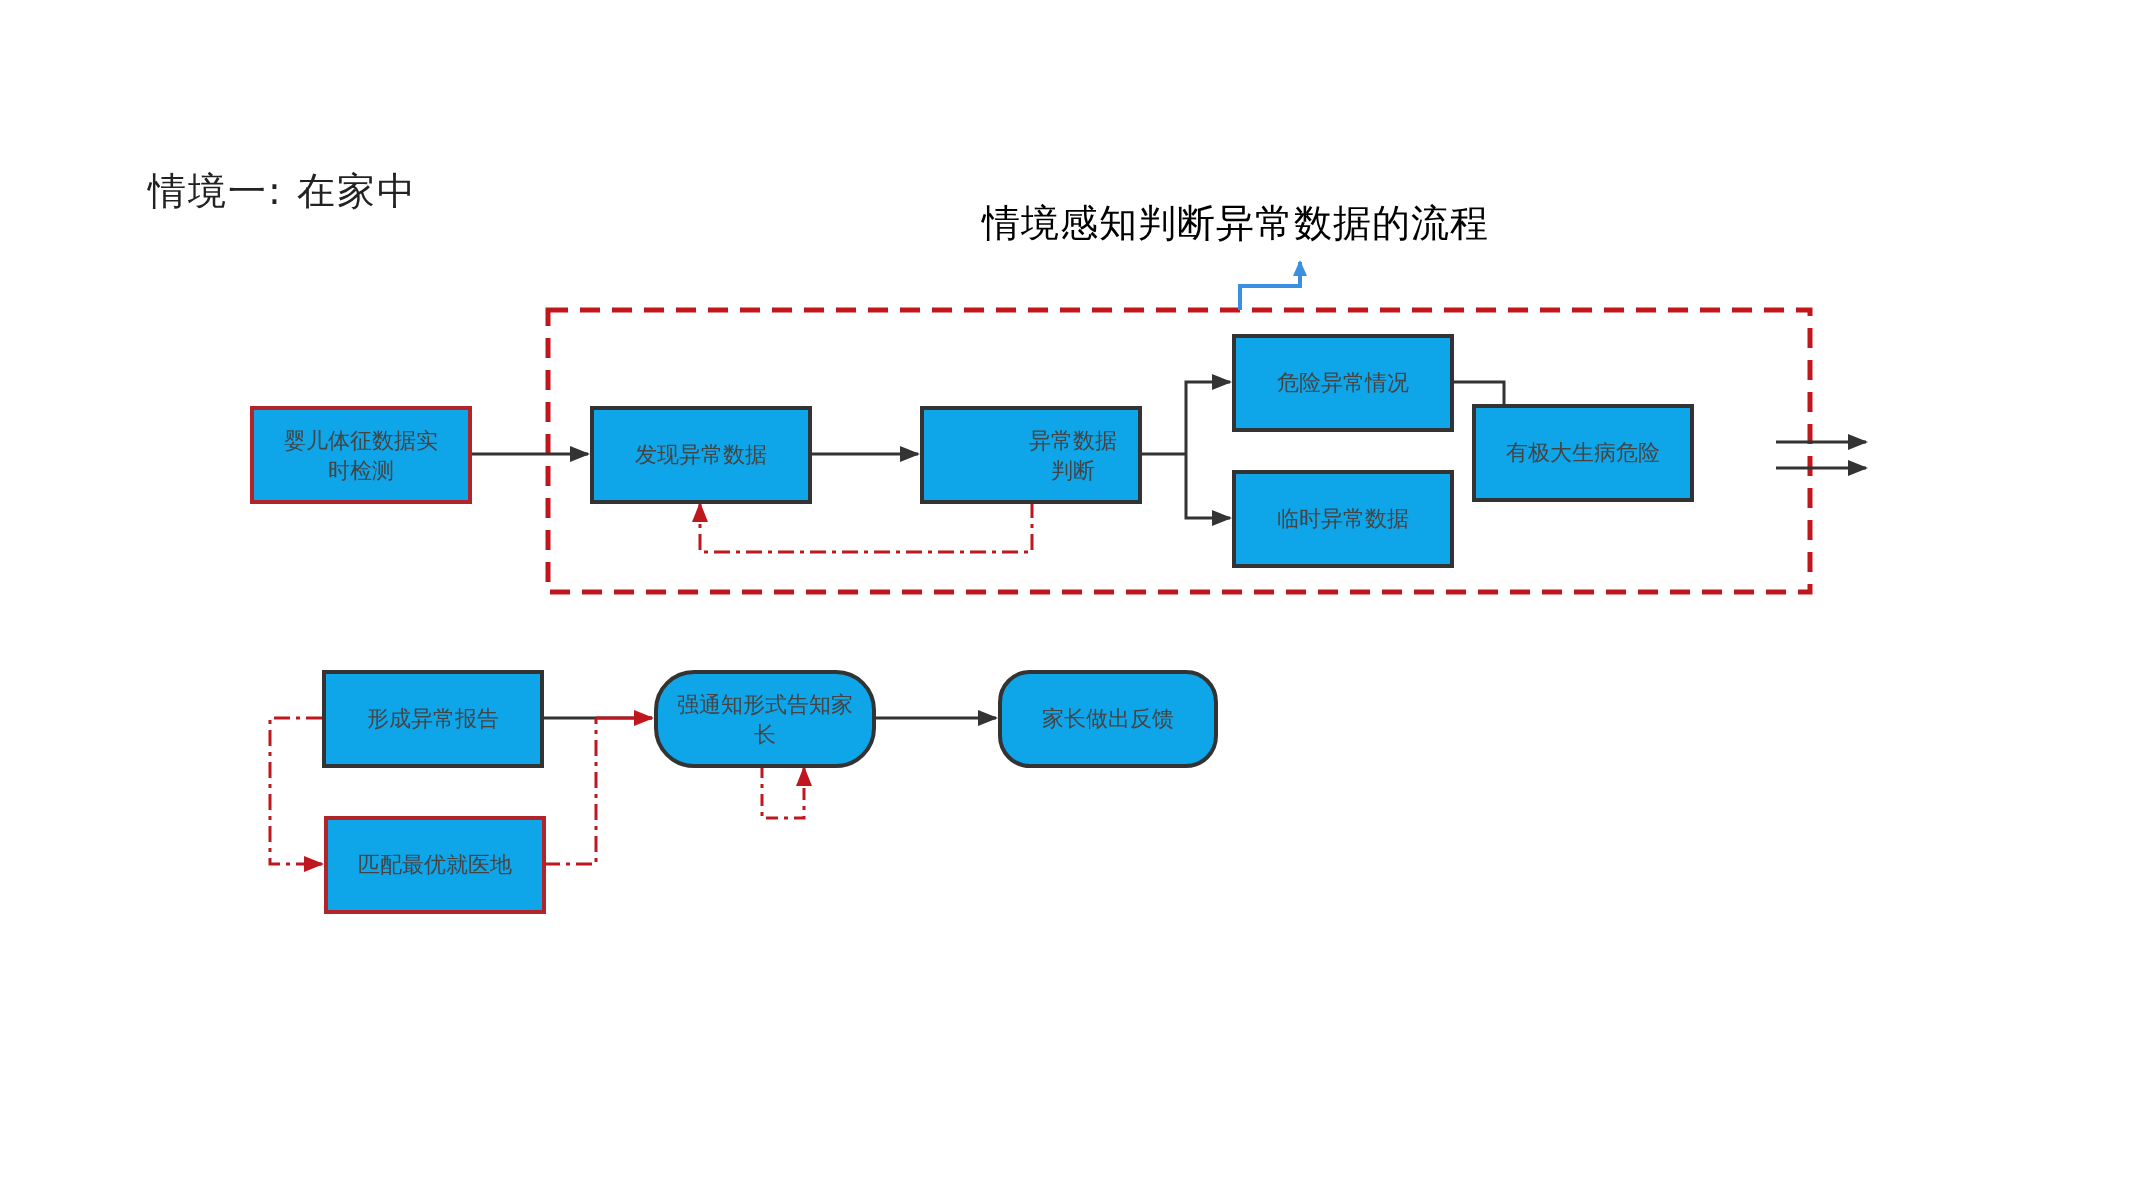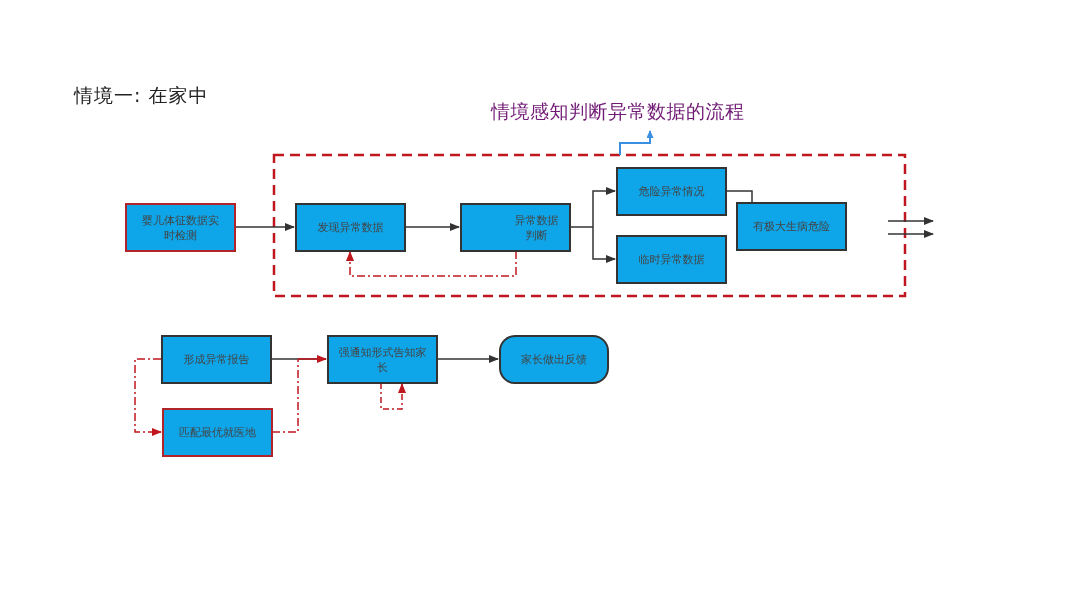--- a/index.html
+++ b/index.html
@@ -1,19 +1,19 @@
 <!DOCTYPE html>
 <html><head>
 <meta charset="utf-8">
 <style>
   html, body { margin: 0; padding: 0; background: #ffffff; }
   body { width: 1067px; height: 600px; position: relative; overflow: hidden;
          font-family: "DejaVu Sans", "Liberation Sans", sans-serif; }
   .scenario { position: absolute; left: 74px; top: 83px; font-size: 19px; color: #222; letter-spacing: 1px; }
-  .flow-title { position: absolute; left: 491px; top: 99px; font-size: 19px; color: #701a75; letter-spacing: 0.5px; }
+  .flow-title { position: absolute; left: 491px; top: 99px; font-size: 19px; color: #000000; letter-spacing: 0.5px; }
   svg.diagram { position: absolute; left: 0; top: 0; }
   .node { position: absolute; box-sizing: border-box; background: #0ea5e9;
           display: flex; align-items: center; justify-content: center; text-align: center;
           font-size: 11px; color: #444; line-height: 15px; padding: 0 6px; }
   .node.dark { border: 2px solid #333; }
   .node.red { border: 2px solid #b0242a; }
 </style>
 </head>
 <body>
 
@@ -58,14 +58,14 @@
 
 <div class="node red" style="left:125px;top:203px;width:111px;height:49px;padding:16px 12px;">婴儿体征数据实时检测</div>
 <div class="node dark" style="left:295px;top:203px;width:111px;height:49px;">发现异常数据</div>
 <div class="node dark" style="left:460px;top:203px;width:111px;height:49px;padding-left:48px;">异常数据判断</div>
 <div class="node dark" style="left:616px;top:167px;width:111px;height:49px;">危险异常情况</div>
 <div class="node dark" style="left:616px;top:235px;width:111px;height:49px;">临时异常数据</div>
 <div class="node dark" style="left:736px;top:202px;width:111px;height:49px;">有极大生病危险</div>
 
 <div class="node dark" style="left:161px;top:335px;width:111px;height:49px;">形成异常报告</div>
 <div class="node red" style="left:162px;top:408px;width:111px;height:49px;">匹配最优就医地</div>
-<div class="node dark" style="left:327px;top:335px;width:111px;height:49px;padding:0 8px;">强通知形式告知家长</div>
+<div class="node dark" style="left:327px;top:335px;width:111px;height:49px;padding:0 8px;border-radius:20px;">强通知形式告知家长</div>
 <div class="node dark" style="left:499px;top:335px;width:110px;height:49px;border-radius:16px;">家长做出反馈</div>
 
 </body></html>

